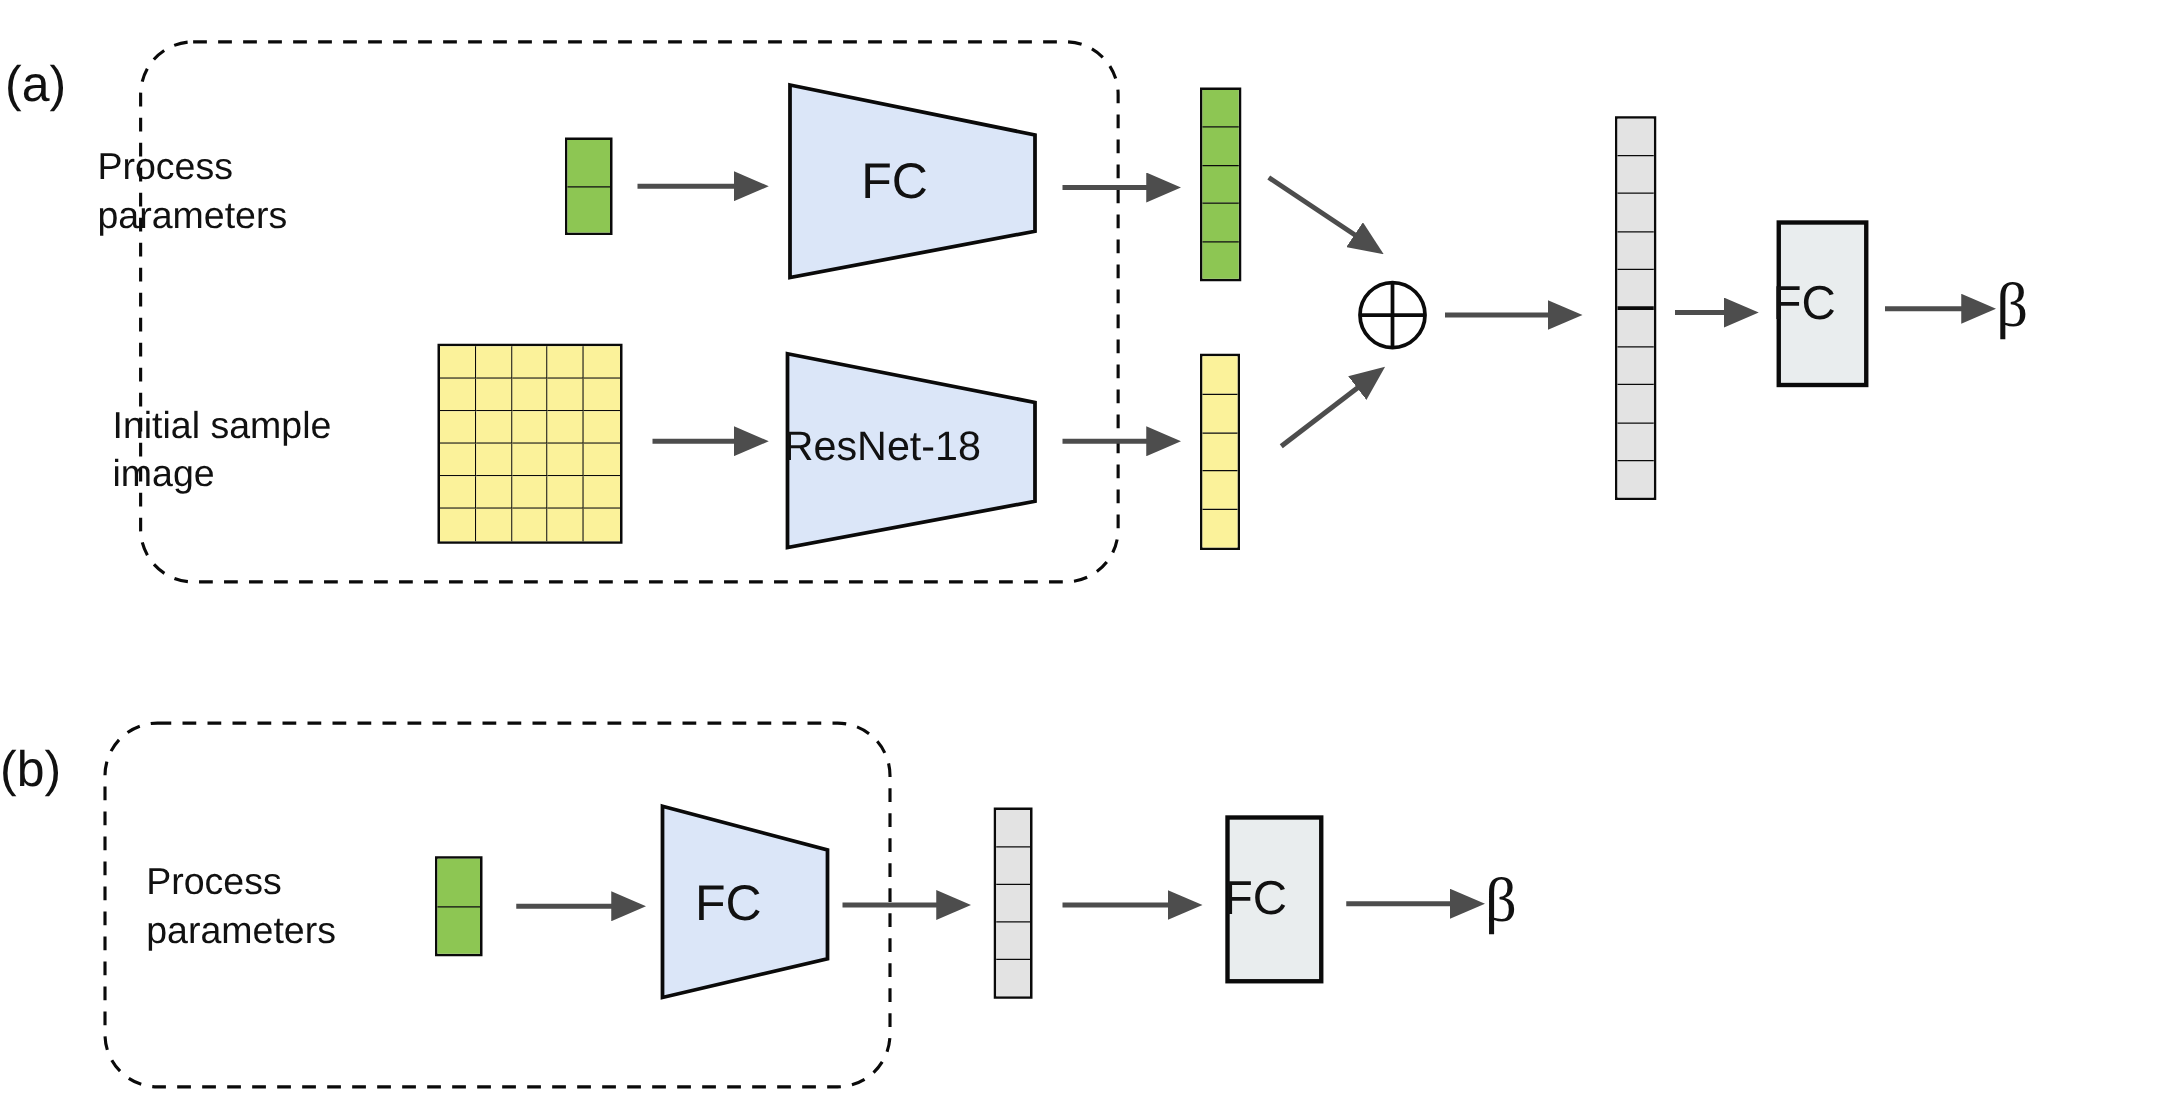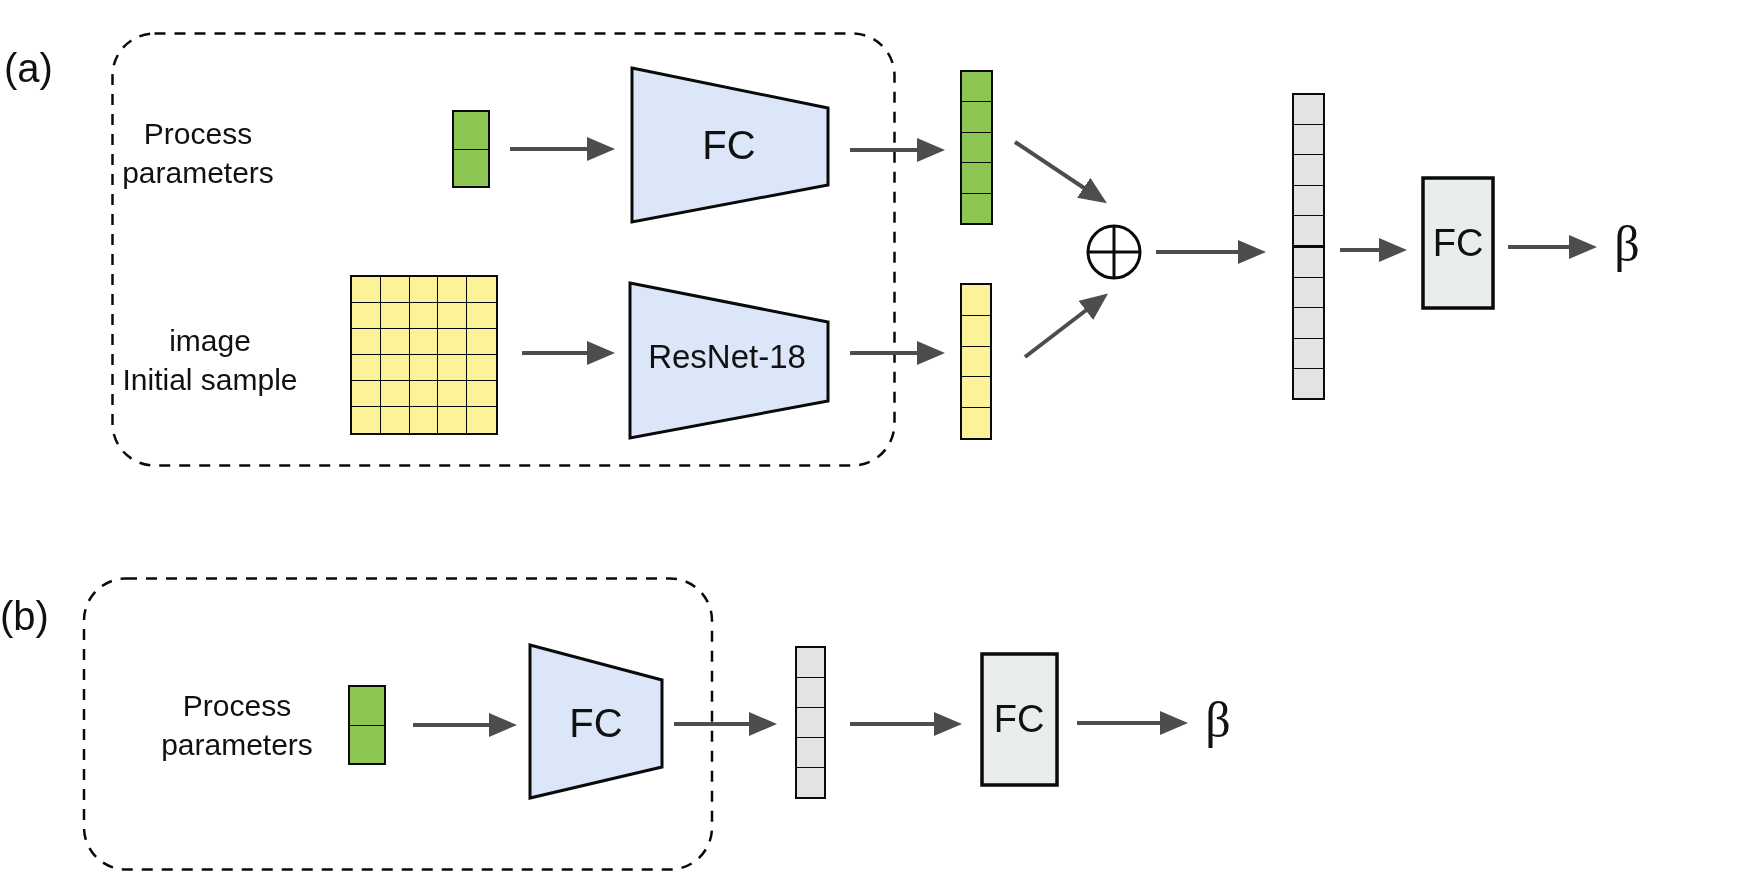--- a/index.html
+++ b/index.html
@@ -7,21 +7,20 @@
     position:relative;
     width:1737px;height:891px;
     background:#ffffff;
     font-family:"Liberation Sans", sans-serif;
     overflow:hidden;
   }
   #shapes{position:absolute;left:0;top:0;width:1737px;height:891px;}
   .txt{
     position:absolute;
     color:#111;
-    text-align:center;
     font-size:30px;
     line-height:39px;
     white-space:nowrap;
   }
   .panel-label{font-size:40px;line-height:44px;text-align:left;}
   .block-label{font-size:40px;line-height:42px;font-weight:400;}
   .block-label-sm{font-size:33px;line-height:38px;}
   .fc-head-label{font-size:38px;line-height:40px;}
   .beta{
     font-family:"Liberation Serif", serif;
@@ -167,22 +166,22 @@
     </div>
 
   <div class="txt panel-label" style="left:4px;top:46px;">(a)</div>
 
   <div class="txt" style="left:78px;top:114px;width:240px;">
     <div>Process</div>
     <div>parameters</div>
   </div>
 
   <div class="txt" style="left:90px;top:321px;width:240px;">
+    <div>Initial sample</div>
     <div>image</div>
-    <div>Initial sample</div>
   </div>
 
   <div class="txt block-label" style="left:689px;top:124px;width:80px;">FC</div>
 
   <div class="txt block-label-sm" style="left:627px;top:338px;width:200px;">ResNet-18</div>
 
   <div class="txt fc-head-label" style="left:1418px;top:223px;width:80px;">FC</div>
 
   <div class="txt beta" style="left:1597px;top:218px;width:60px;">β</div>
 

